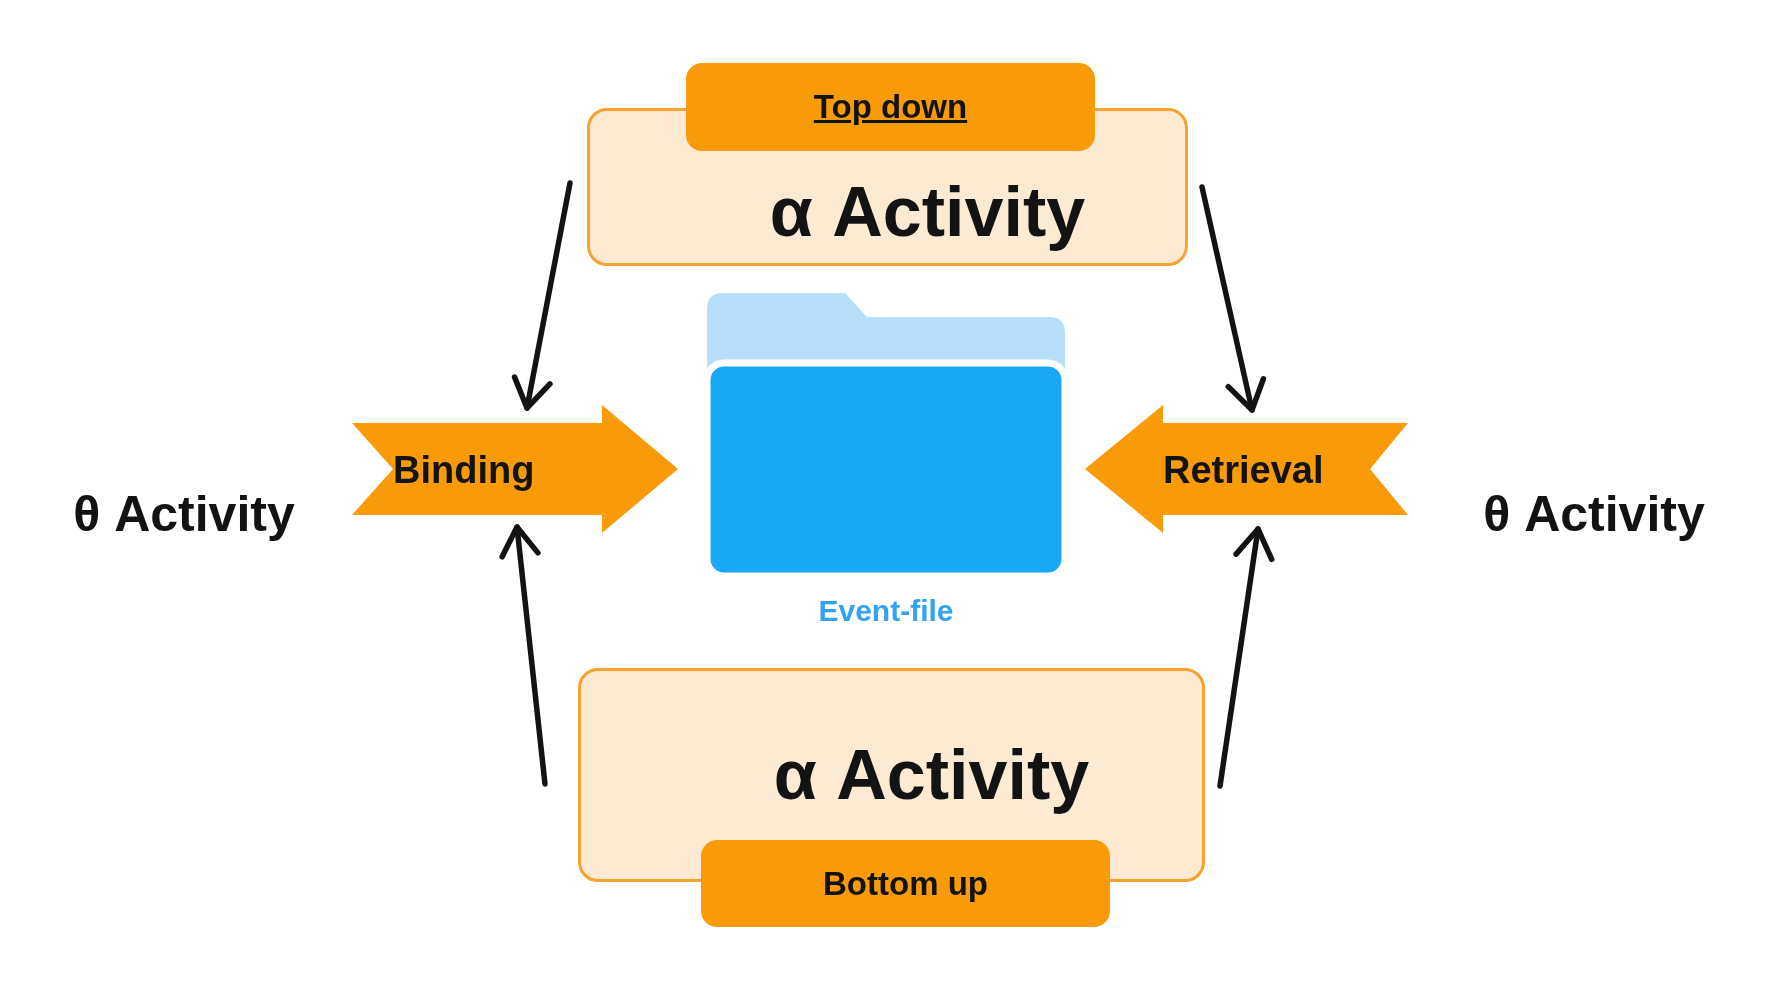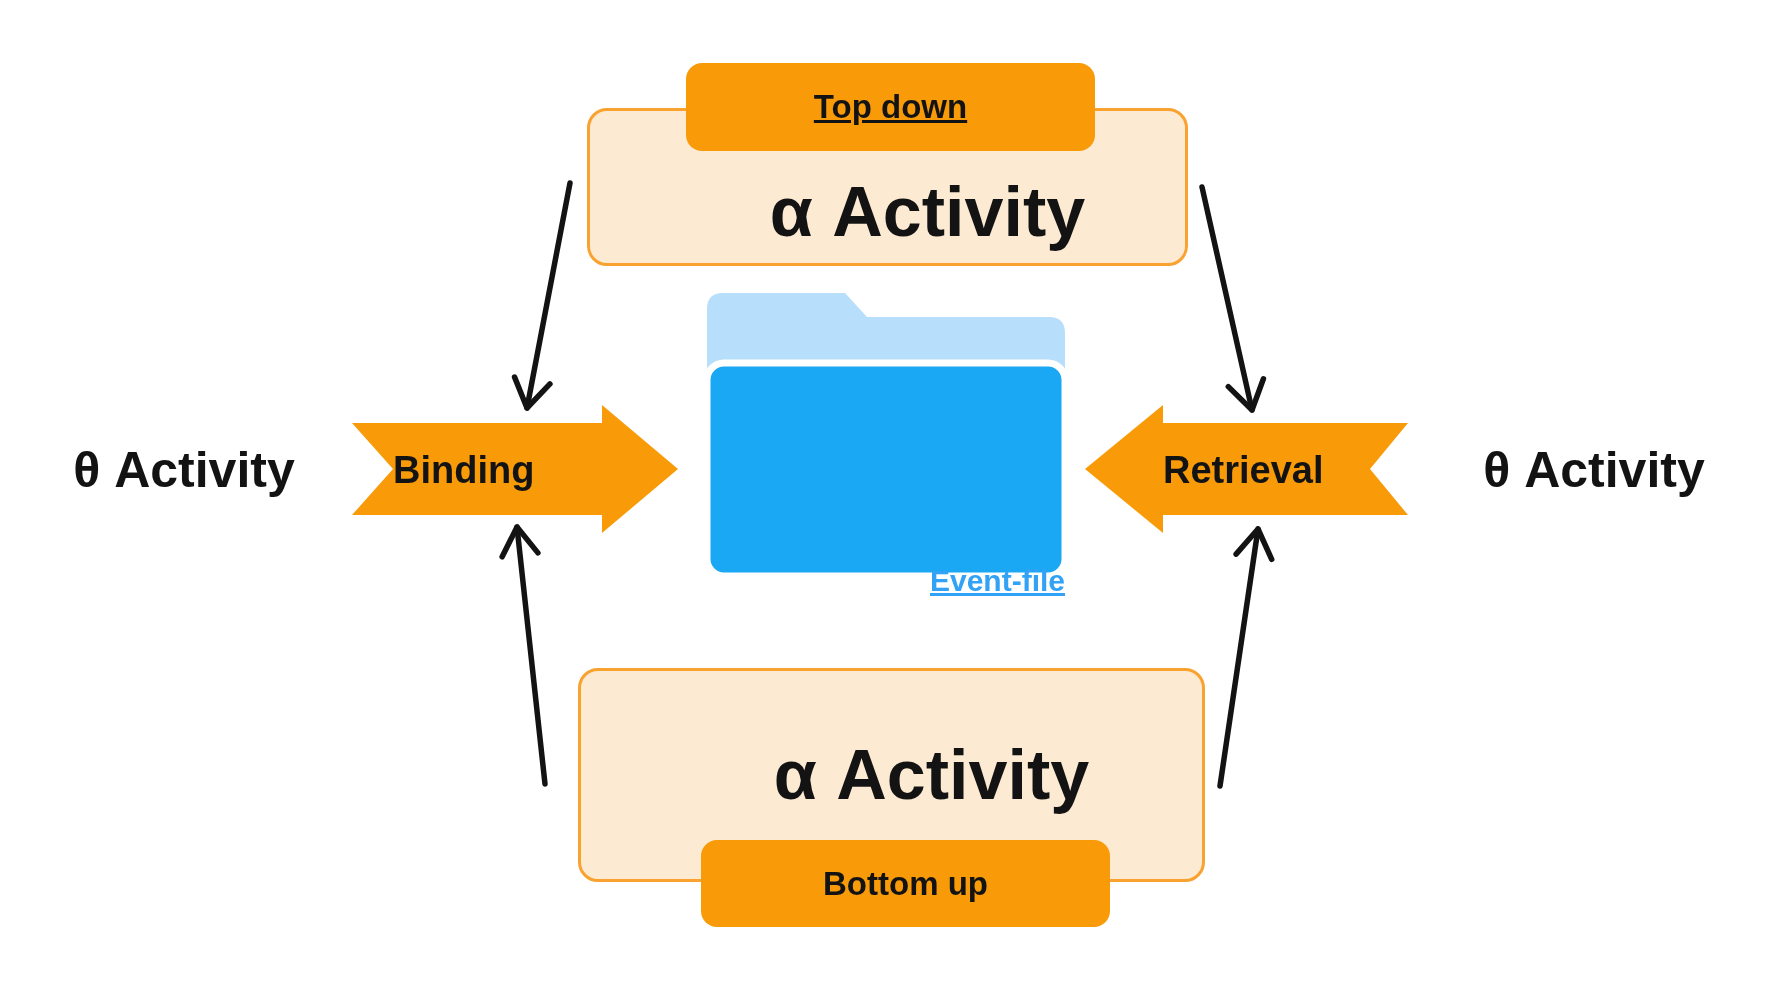--- a/index.html
+++ b/index.html
@@ -49,21 +49,21 @@
 
   .label {
     position: absolute;
     text-align: center;
     color: #131313;
     font-weight: bold;
     z-index: 4;
     white-space: nowrap;
   }
   .big   { font-size: 70px; line-height: 62px; margin-left: 40px; }
-  .theta { font-size: 50px; line-height: 60px; }
+  .theta { font-size: 50px; line-height: 60px; margin-top: 44px; }
 
   .lbl-alpha-top    { left: 587px; top: 181px; width: 601px; }
   .lbl-beta         { left: 707px; top: 438px; width: 358px; }
   .lbl-alpha-bottom { left: 578px; top: 744px; width: 627px; }
   .lbl-theta-left   { left: 38px;   top: 440px; width: 292px; }
   .lbl-theta-right  { left: 1448px; top: 440px; width: 292px; }
 
   .process-label {
     position: absolute;
     text-align: left;
@@ -71,28 +71,27 @@
     font-weight: bold;
     font-size: 38px;
     line-height: 36px;
     z-index: 4;
   }
   .lbl-binding   { left: 393px;  top: 452px; width: 209px; }
   .lbl-retrieval { left: 1163px; top: 452px; width: 207px; }
 
   .caption {
     position: absolute;
-    left: 707px; top: 564px; width: 358px;
-    text-align: right;
+    left: 707px; top: 594px; width: 358px;
+    text-align: center;
     color: #31A2F6;
     font-weight: bold;
     font-size: 30px;
     line-height: 34px;
     z-index: 4;
-    text-decoration: underline;
   }
 </style>
 </head>
 <body>
 
 <div class="canvas">
 
   <div class="cream-box box-top"></div>
   <div class="cream-box box-bottom"></div>
 

